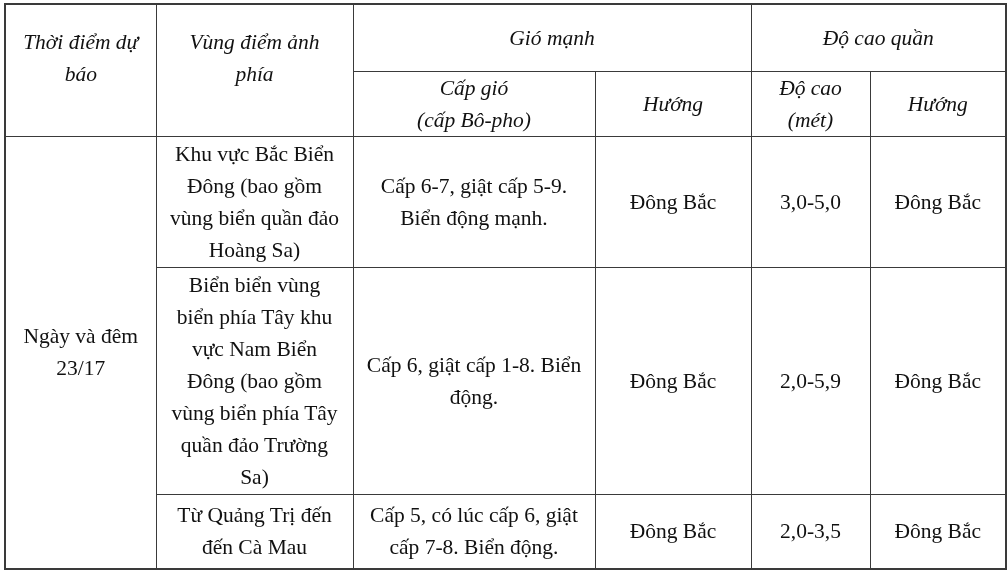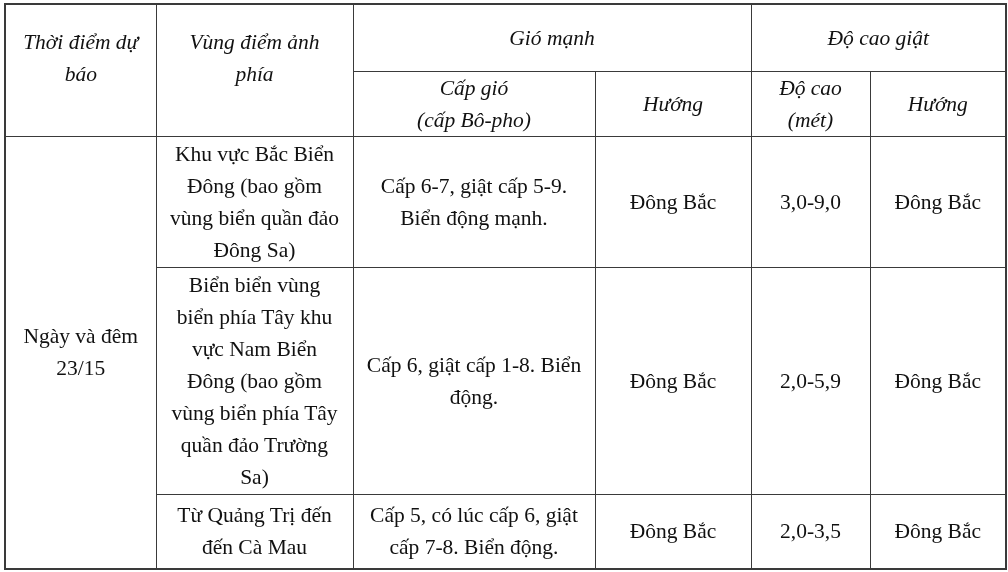--- a/index.html
+++ b/index.html
@@ -58,21 +58,21 @@
       <span class="cell-text">báo</span>
     </th>
     <th rowspan="2" style="vertical-align:middle;padding-bottom:24px">
       <span class="cell-text">Vùng điểm ảnh</span><br>
       <span class="cell-text">phía</span>
     </th>
     <th colspan="2">
       <span class="cell-text">Gió mạnh</span>
     </th>
     <th colspan="2">
-      <span class="cell-text">Độ cao giật</span>
+      <span class="cell-text">Độ cao quần</span>
     </th>
   </tr>
   <tr style="height:65px">
     <th>
       <span class="cell-text">Cấp gió</span><br>
       <span class="cell-text">(cấp Bô-pho)</span>
     </th>
     <th>
       <span class="cell-text">Hướng</span>
     </th>
@@ -81,34 +81,34 @@
       <span class="cell-text">(mét)</span>
     </th>
     <th>
       <span class="cell-text">Hướng</span>
     </th>
   </tr>
 
   <tr style="height:131px">
     <td rowspan="3">
       <span class="cell-text">Ngày và đêm</span><br>
-      <span class="cell-text">23/15</span>
+      <span class="cell-text">23/17</span>
     </td>
     <td>
       <span>Khu vực Bắc Biển</span><br>
       <span>Đông (bao gồm</span><br>
       <span>vùng biển quần đảo</span><br>
-      <span>Đông Sa)</span>
+      <span>Hoàng Sa)</span>
     </td>
     <td>
       <span>Cấp 6-7, giật cấp 5-9.</span><br>
       <span>Biển động mạnh.</span>
     </td>
     <td>Đông Bắc</td>
-    <td>3,0-9,0</td>
+    <td>3,0-5,0</td>
     <td>Đông Bắc</td>
   </tr>
 
   <tr style="height:227px">
     <td>
       <span>Biển biển vùng</span><br>
       <span>biển phía Tây khu</span><br>
       <span>vực Nam Biển</span><br>
       <span>Đông (bao gồm</span><br>
       <span>vùng biển phía Tây</span><br>

